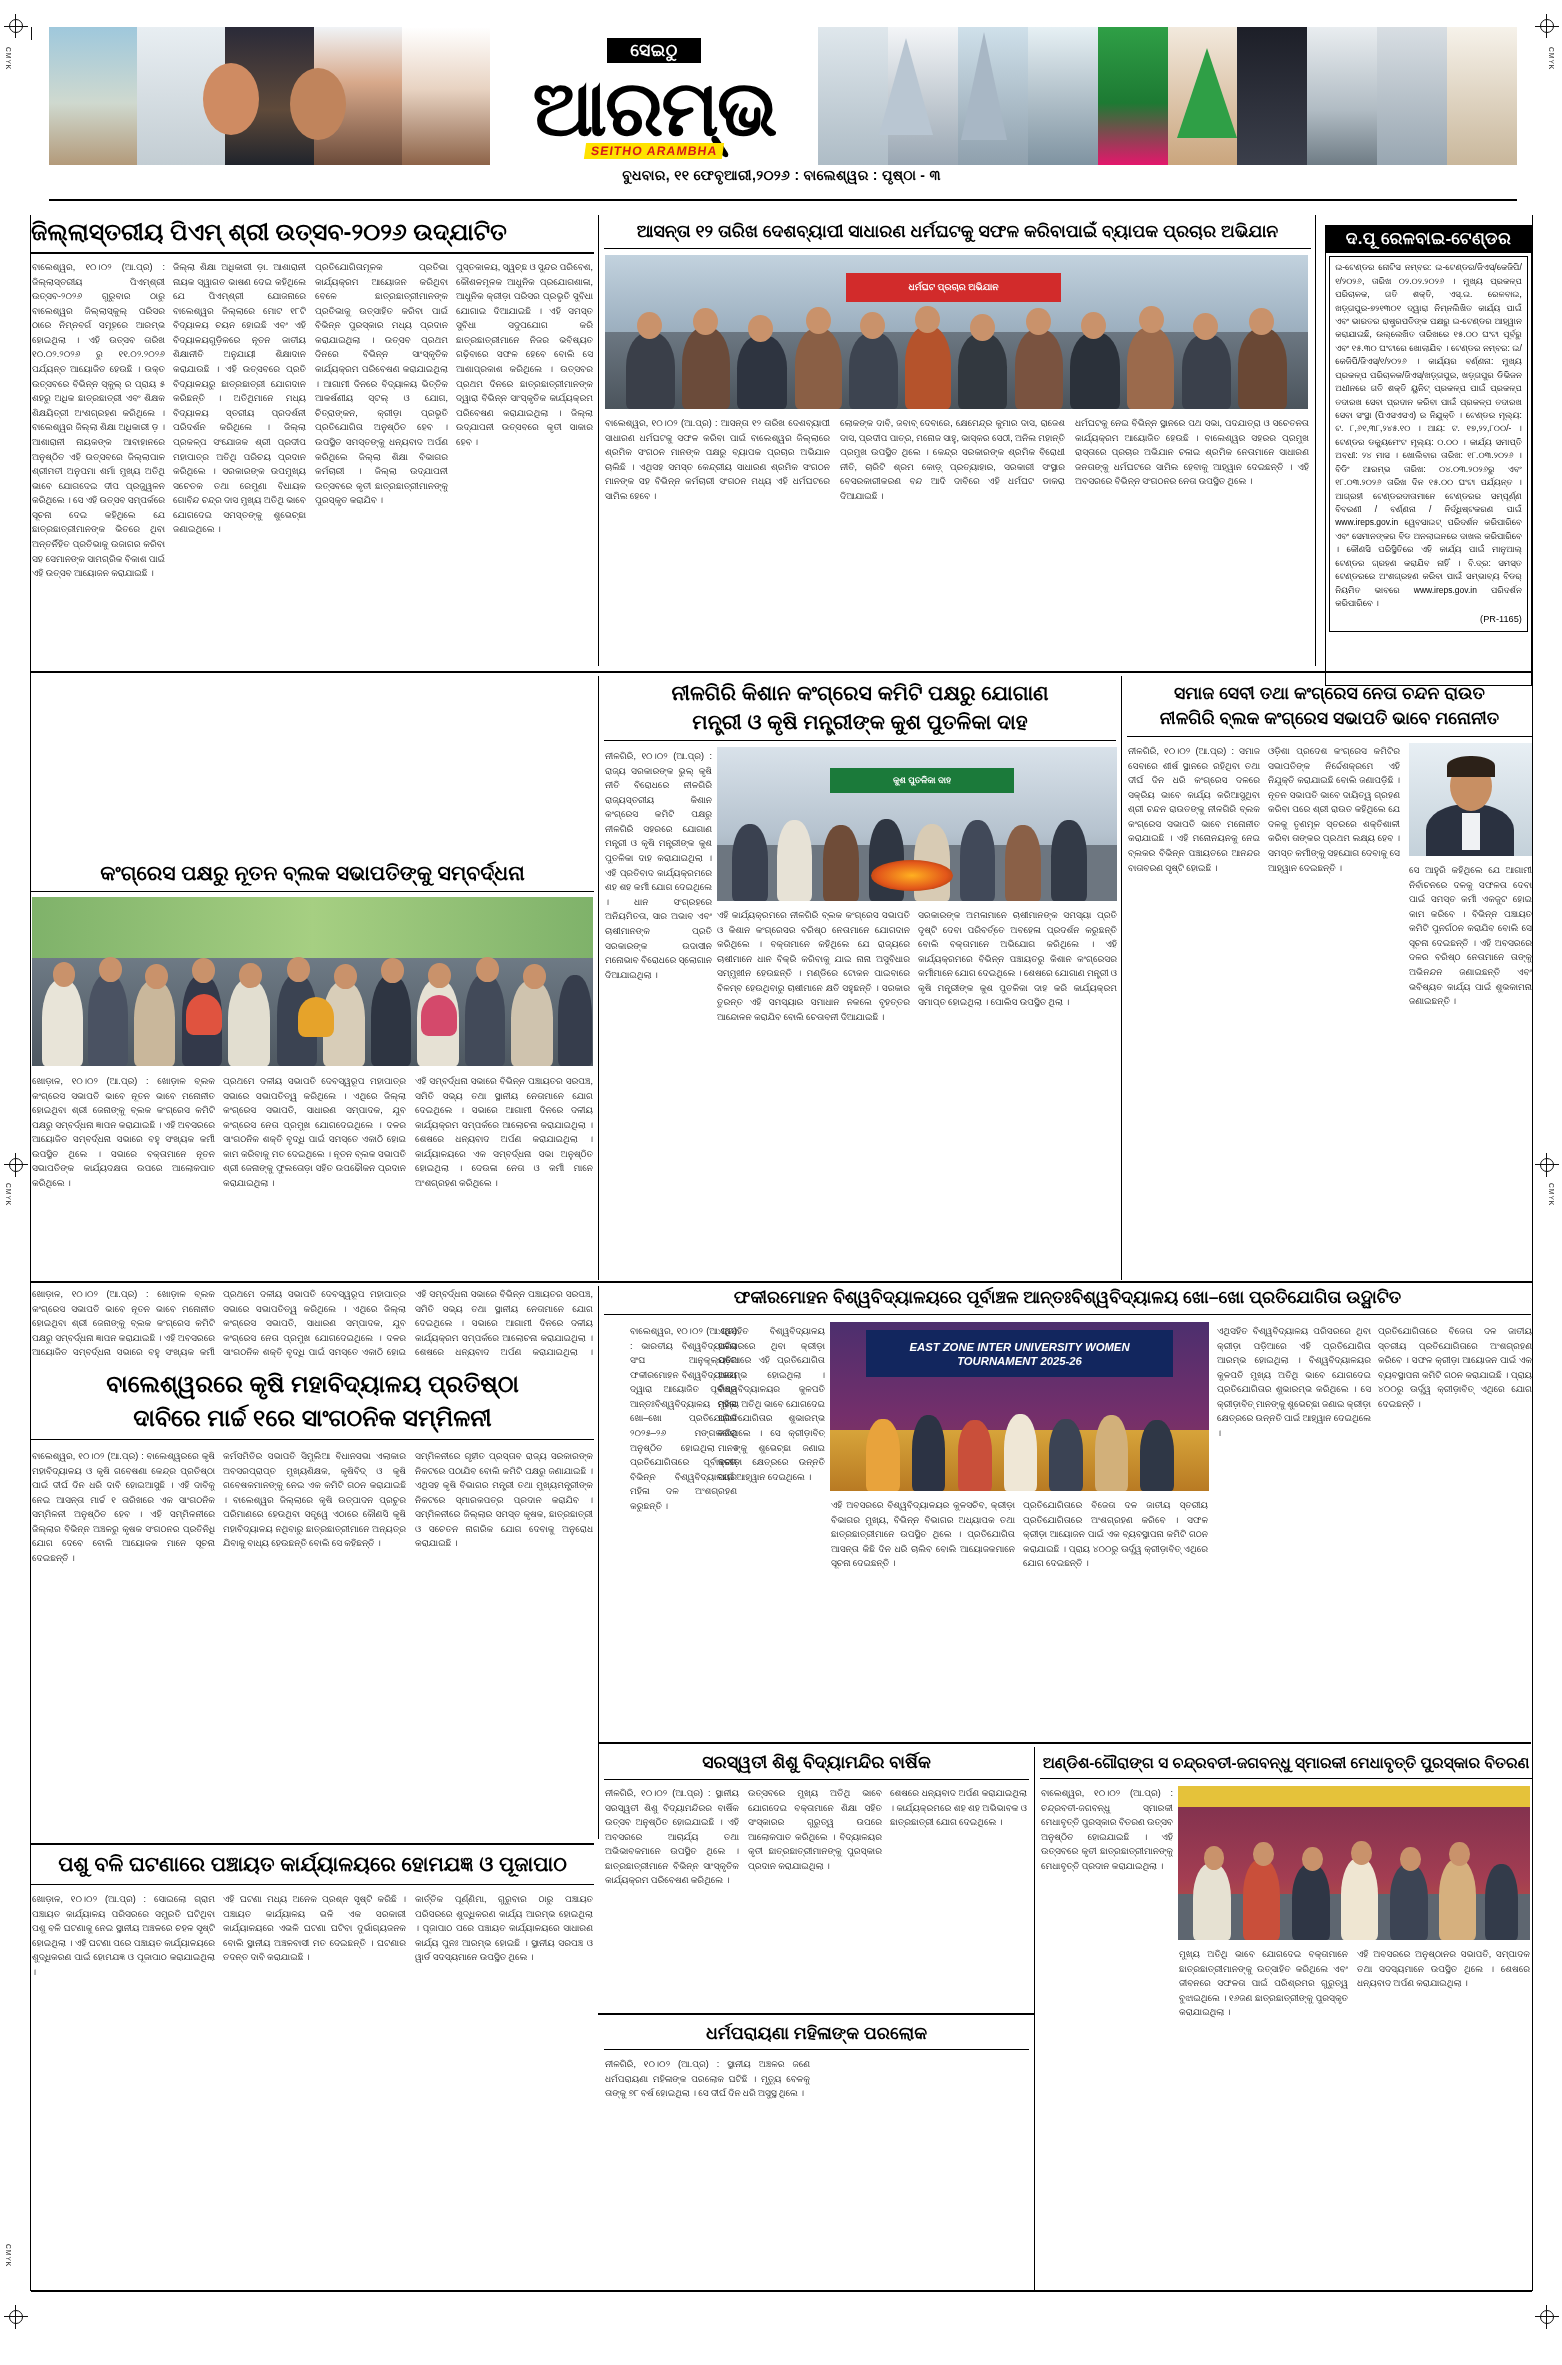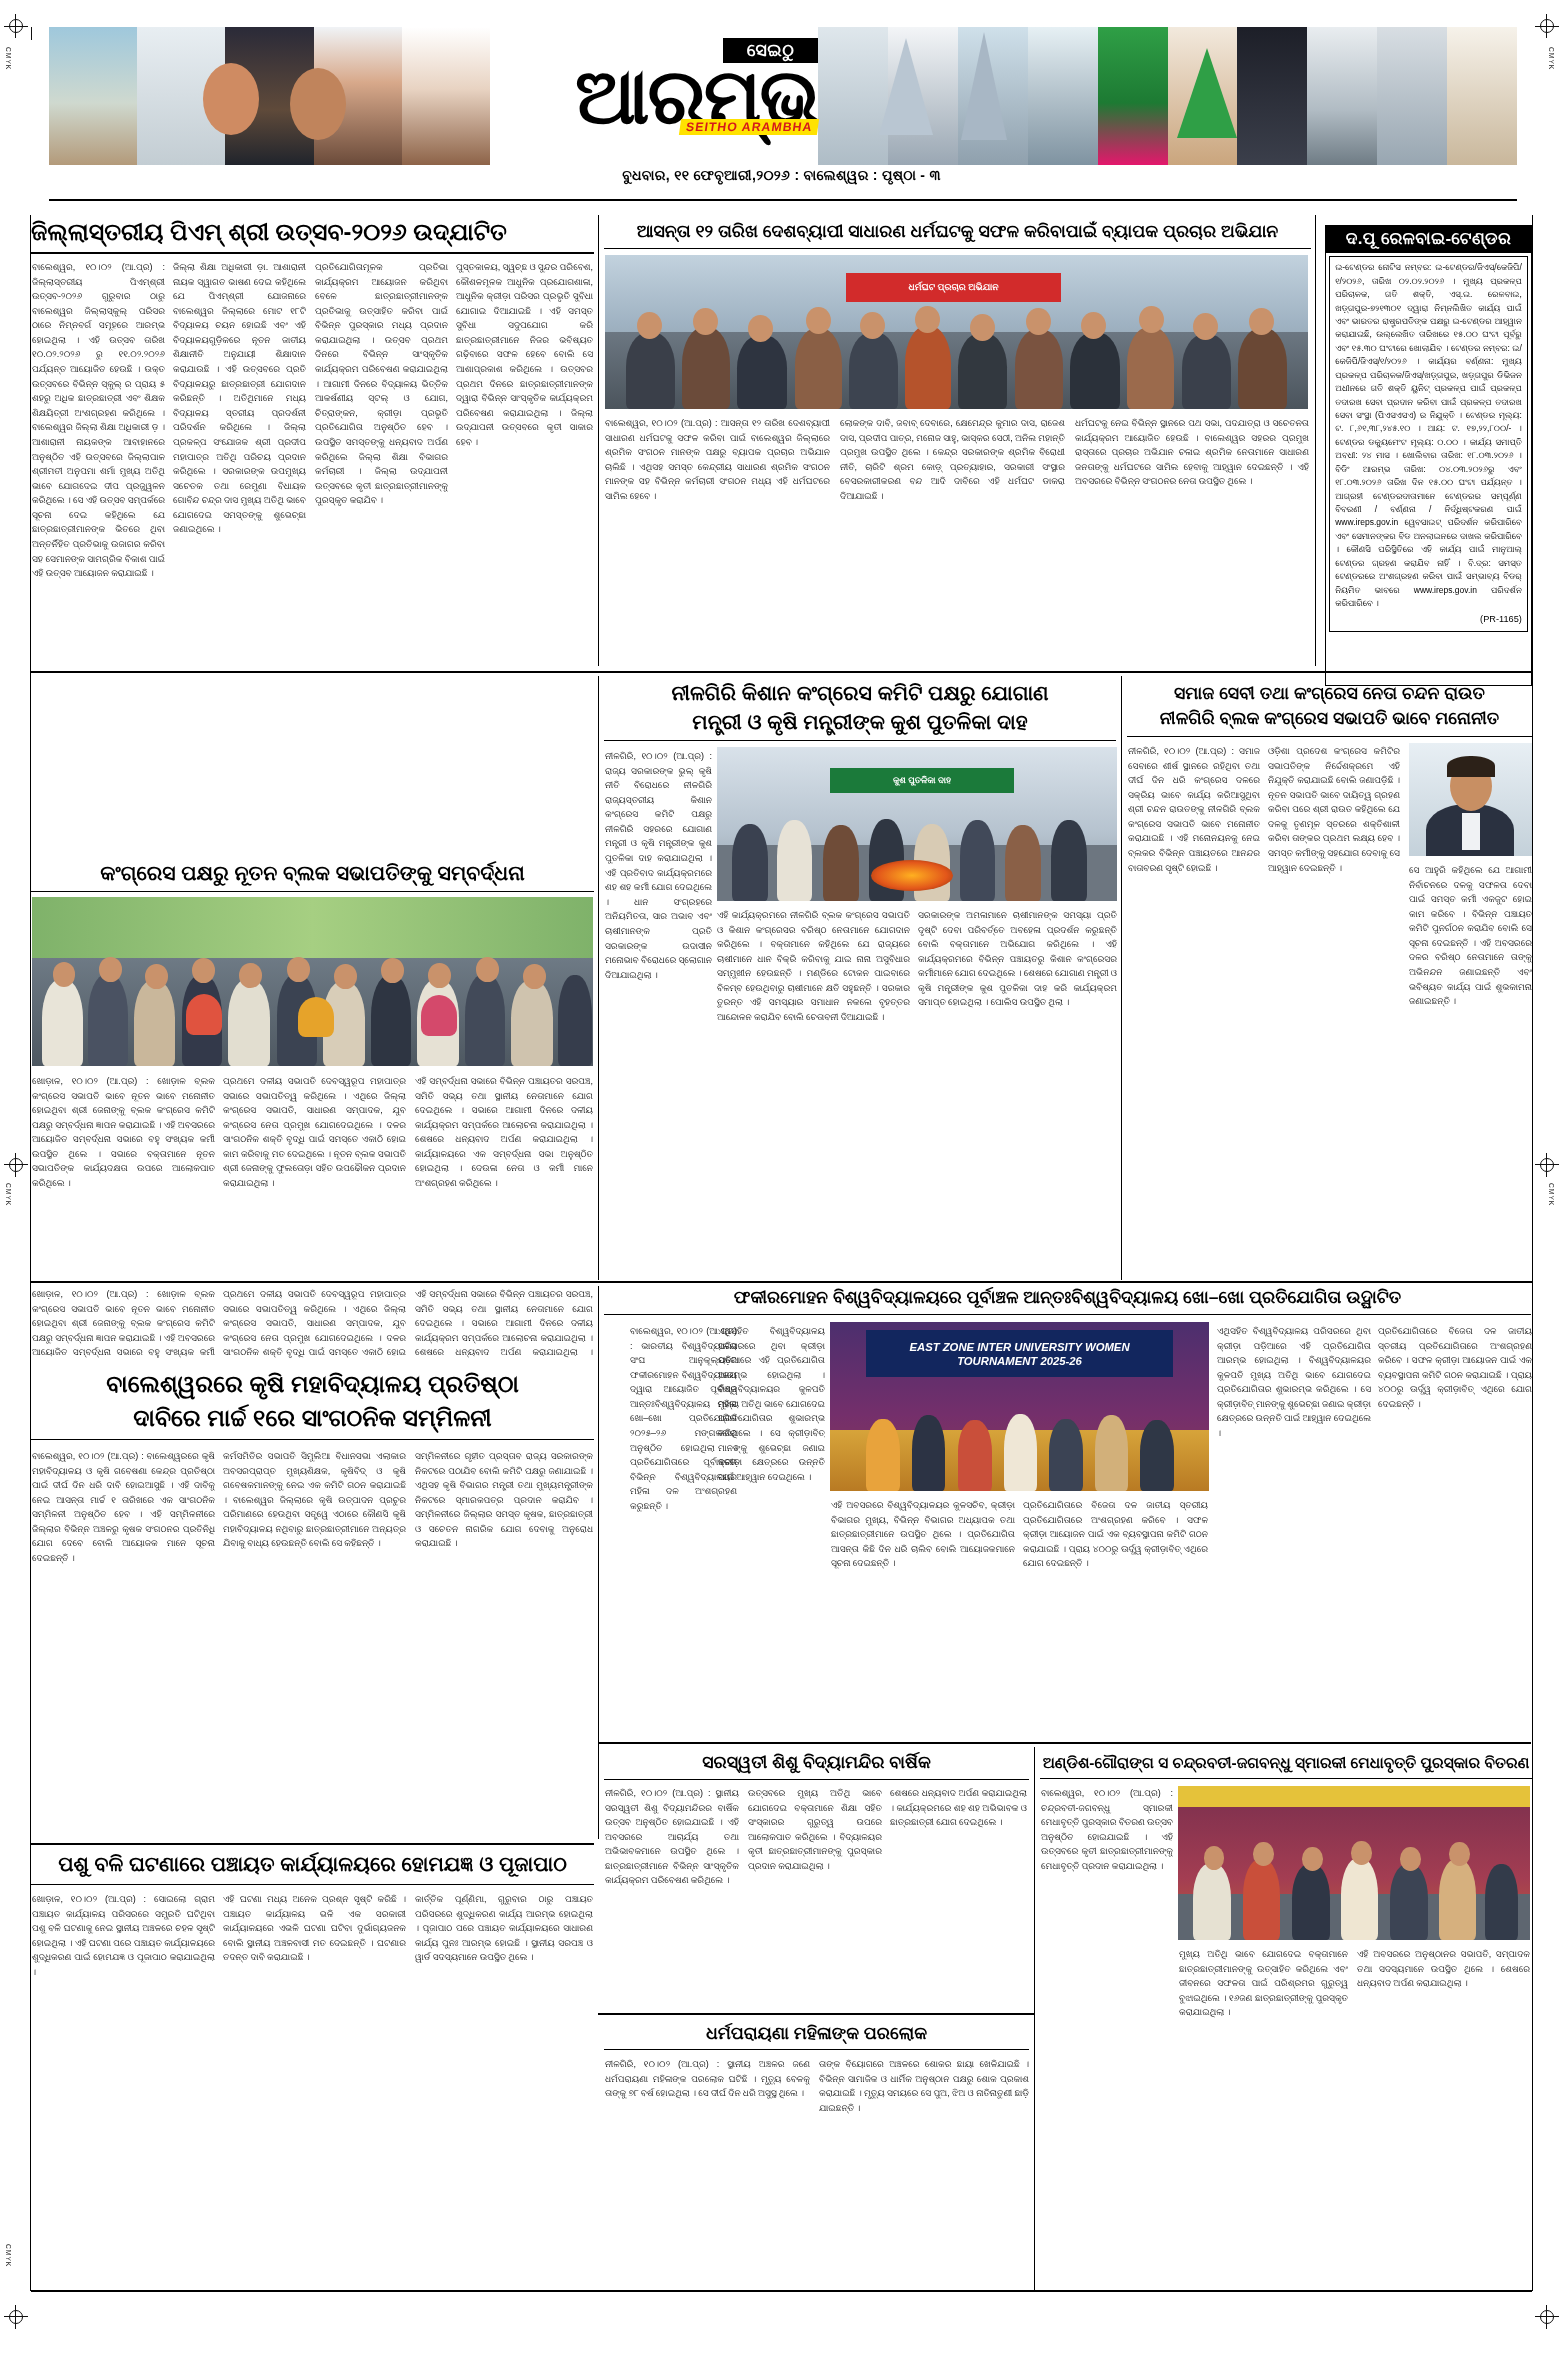--- a/index.html
+++ b/index.html
@@ -35,21 +35,21 @@
   
   .masthead {
     position: absolute; left: 49px; top: 27px;
     width: 1468px; height: 138px;
     display: flex; align-items: stretch;
   }
   .mh-strip { flex: 0 0 441px; overflow: hidden; position: relative; }
   .mh-strip-r { flex: 1 1 auto; overflow: hidden; position: relative; }
   .mh-center {
     flex: 0 0 328px; position: relative; background: #fff;
-    display: flex; flex-direction: column; align-items: flex-end; justify-content: flex-start;
+    display: flex; flex-direction: column; align-items: center; justify-content: flex-start; gap: 12px;
   }
   .mh-seithu {
     background: #000; color: #fff; padding: 2px 23.6px 3.1px;
     font-size: 17.4px; font-weight: bold; letter-spacing: 0.5px; line-height: 1.15;
     margin-top: 11.3px;
   }
   .mh-title {
     font-size: 77px; font-weight: bold; line-height: 0.92;
     color: #000; letter-spacing: -2px; margin-top: -2px;
   }
@@ -431,20 +431,19 @@
 
   <div class="col" style="left:32px; top:1892px; width:183px; height:389px;">ଖୋଡ଼ାଳ, ୧୦।୦୨ (ଆ.ପ୍ର) : ସୋଇଲୋ ଗ୍ରାମ ପଞ୍ଚାୟତ କାର୍ଯ୍ୟାଳୟ ପରିସରରେ ସମ୍ପ୍ରତି ଘଟିଥିବା ପଶୁ ବଳି ଘଟଣାକୁ ନେଇ ସ୍ଥାନୀୟ ଅଞ୍ଚଳରେ ଚହଳ ସୃଷ୍ଟି ହୋଇଥିଲା । ଏହି ଘଟଣା ପରେ ପଞ୍ଚାୟତ କାର୍ଯ୍ୟାଳୟରେ ଶୁଦ୍ଧିକରଣ ପାଇଁ ହୋମଯଜ୍ଞ ଓ ପୂଜାପାଠ କରାଯାଇଥିଲା ।</div>
   <div class="col" style="left:223px; top:1892px; width:183px; height:389px;">ଏହି ଘଟଣା ମଧ୍ୟ ଅନେକ ପ୍ରଶ୍ନ ସୃଷ୍ଟି କରିଛି । ପଞ୍ଚାୟତ କାର୍ଯ୍ୟାଳୟ ଭଳି ଏକ ସରକାରୀ କାର୍ଯ୍ୟାଳୟରେ ଏଭଳି ଘଟଣା ଘଟିବା ଦୁର୍ଭାଗ୍ୟଜନକ ବୋଲି ସ୍ଥାନୀୟ ଅଞ୍ଚଳବାସୀ ମତ ଦେଇଛନ୍ତି । ଘଟଣାର ତଦନ୍ତ ଦାବି କରାଯାଇଛି ।</div>
   <div class="col" style="left:415px; top:1892px; width:178px; height:389px;">କାର୍ତ୍ତିକ ପୂର୍ଣ୍ଣିମା, ଗୁରୁବାର ଠାରୁ ପଞ୍ଚାୟତ ପରିସରରେ ଶୁଦ୍ଧିକରଣ କାର୍ଯ୍ୟ ଆରମ୍ଭ ହୋଇଥିଲା । ପୂଜାପାଠ ପରେ ପଞ୍ଚାୟତ କାର୍ଯ୍ୟାଳୟରେ ସାଧାରଣ କାର୍ଯ୍ୟ ପୁନଃ ଆରମ୍ଭ ହୋଇଛି । ସ୍ଥାନୀୟ ସରପଞ୍ଚ ଓ ୱାର୍ଡ ସଦସ୍ୟମାନେ ଉପସ୍ଥିତ ଥିଲେ ।</div>
 
   <div class="hrule" style="left:598px; top:2013px; width:436px; height:1.5px;"></div>
   <div class="hl hl-md" style="left:604px; top:2023px; width:425px;">ଧର୍ମପରାୟଣା ମହିଳାଙ୍କ ପରଲୋକ</div>
   <div class="hrule" style="left:604px; top:2049px; width:425px; height:1px;"></div>
 
   <div class="col" style="left:605px; top:2057px; width:205px; height:225px;">ନୀଳଗିରି, ୧୦।୦୨ (ଆ.ପ୍ର) : ସ୍ଥାନୀୟ ଅଞ୍ଚଳର ଜଣେ ଧର୍ମପରାୟଣା ମହିଳାଙ୍କ ପରଲୋକ ଘଟିଛି । ମୃତ୍ୟୁ ବେଳକୁ ତାଙ୍କୁ ୭୮ ବର୍ଷ ହୋଇଥିଲା । ସେ ଦୀର୍ଘ ଦିନ ଧରି ଅସୁସ୍ଥ ଥିଲେ ।</div>
-  <div class="col" style="left:819px; top:2057px; width:210px; height:225px;">ତାଙ୍କ ବିୟୋଗରେ ଅଞ୍ଚଳରେ ଶୋକର ଛାୟା ଖେଳିଯାଇଛି । ବିଭିନ୍ନ ସାମାଜିକ ଓ ଧାର୍ମିକ ଅନୁଷ୍ଠାନ ପକ୍ଷରୁ ଶୋକ ପ୍ରକାଶ କରାଯାଇଛି । ମୃତ୍ୟୁ ସମୟରେ ସେ ପୁଅ, ଝିଅ ଓ ନାତିନାତୁଣୀ ଛାଡ଼ି ଯାଇଛନ୍ତି ।</div>
 
   <div class="hrule" style="left:31px; top:2290px; width:1501px; height:1.5px;"></div>
   <div class="vrule" style="left:30px; top:215px; height:2076px;"></div>
   <div class="vrule" style="left:1532px; top:215px; height:2076px;"></div>
 
 </div>
 
 
 </body></html>

